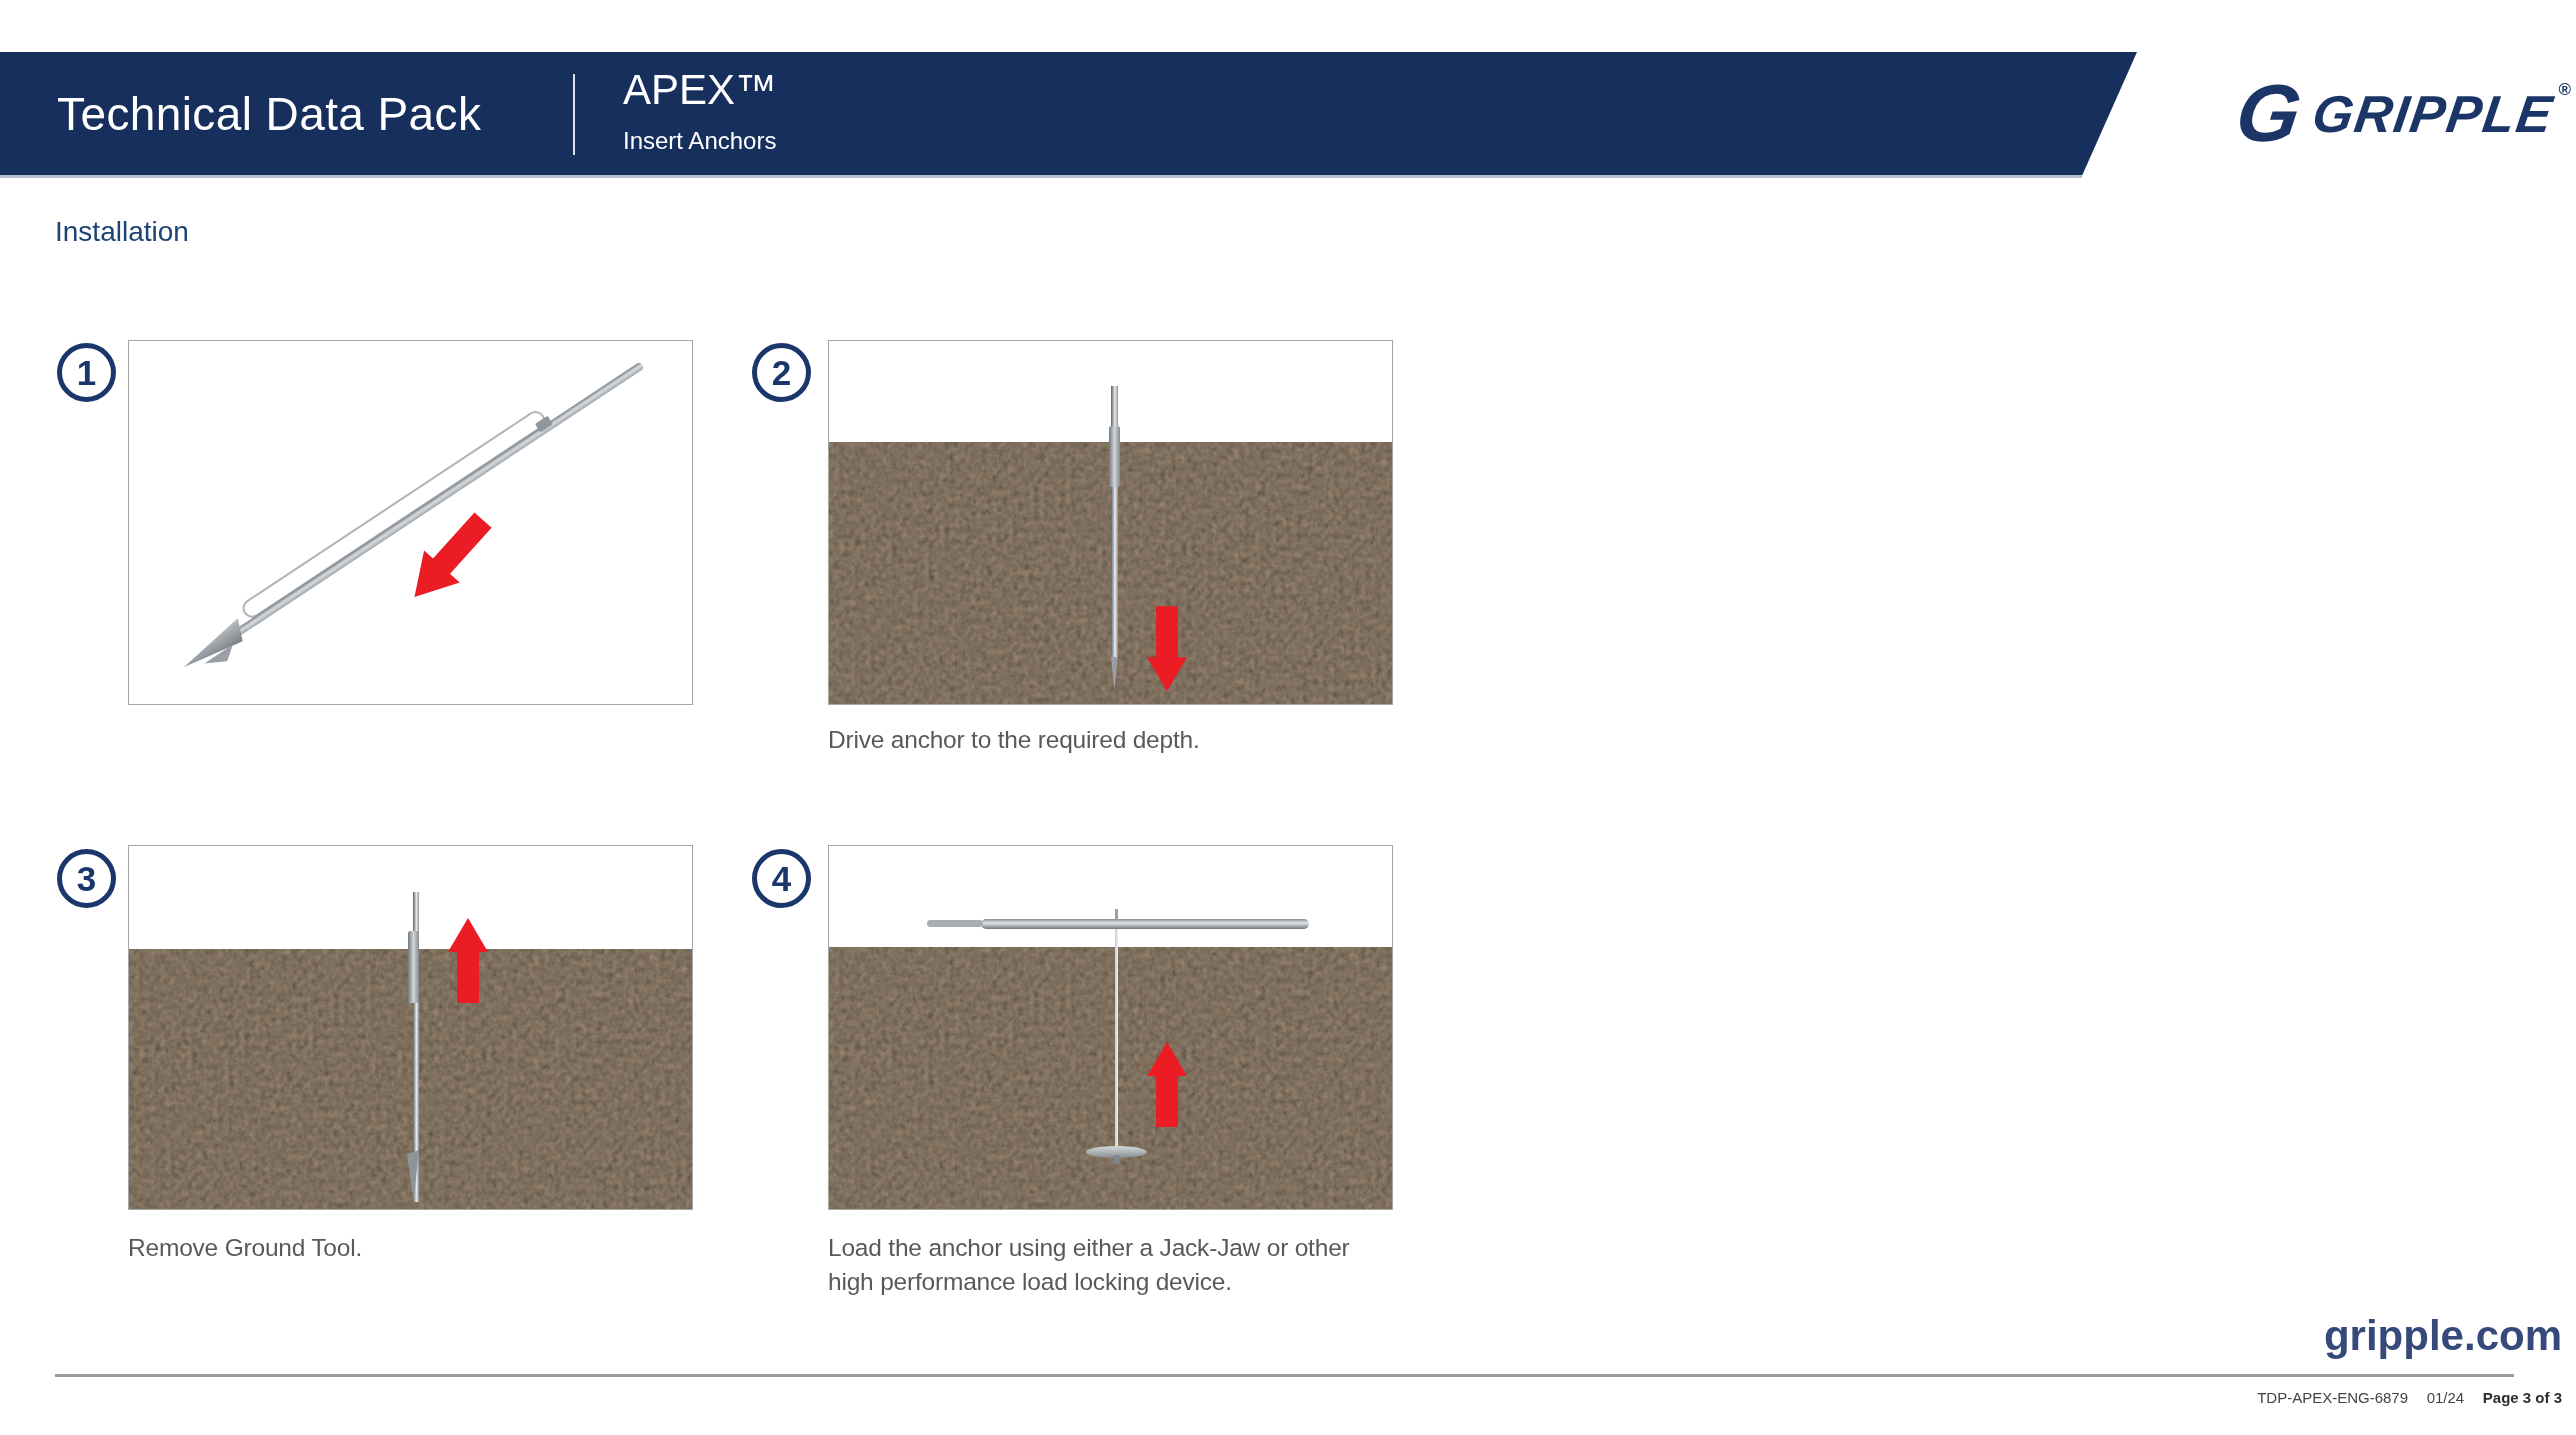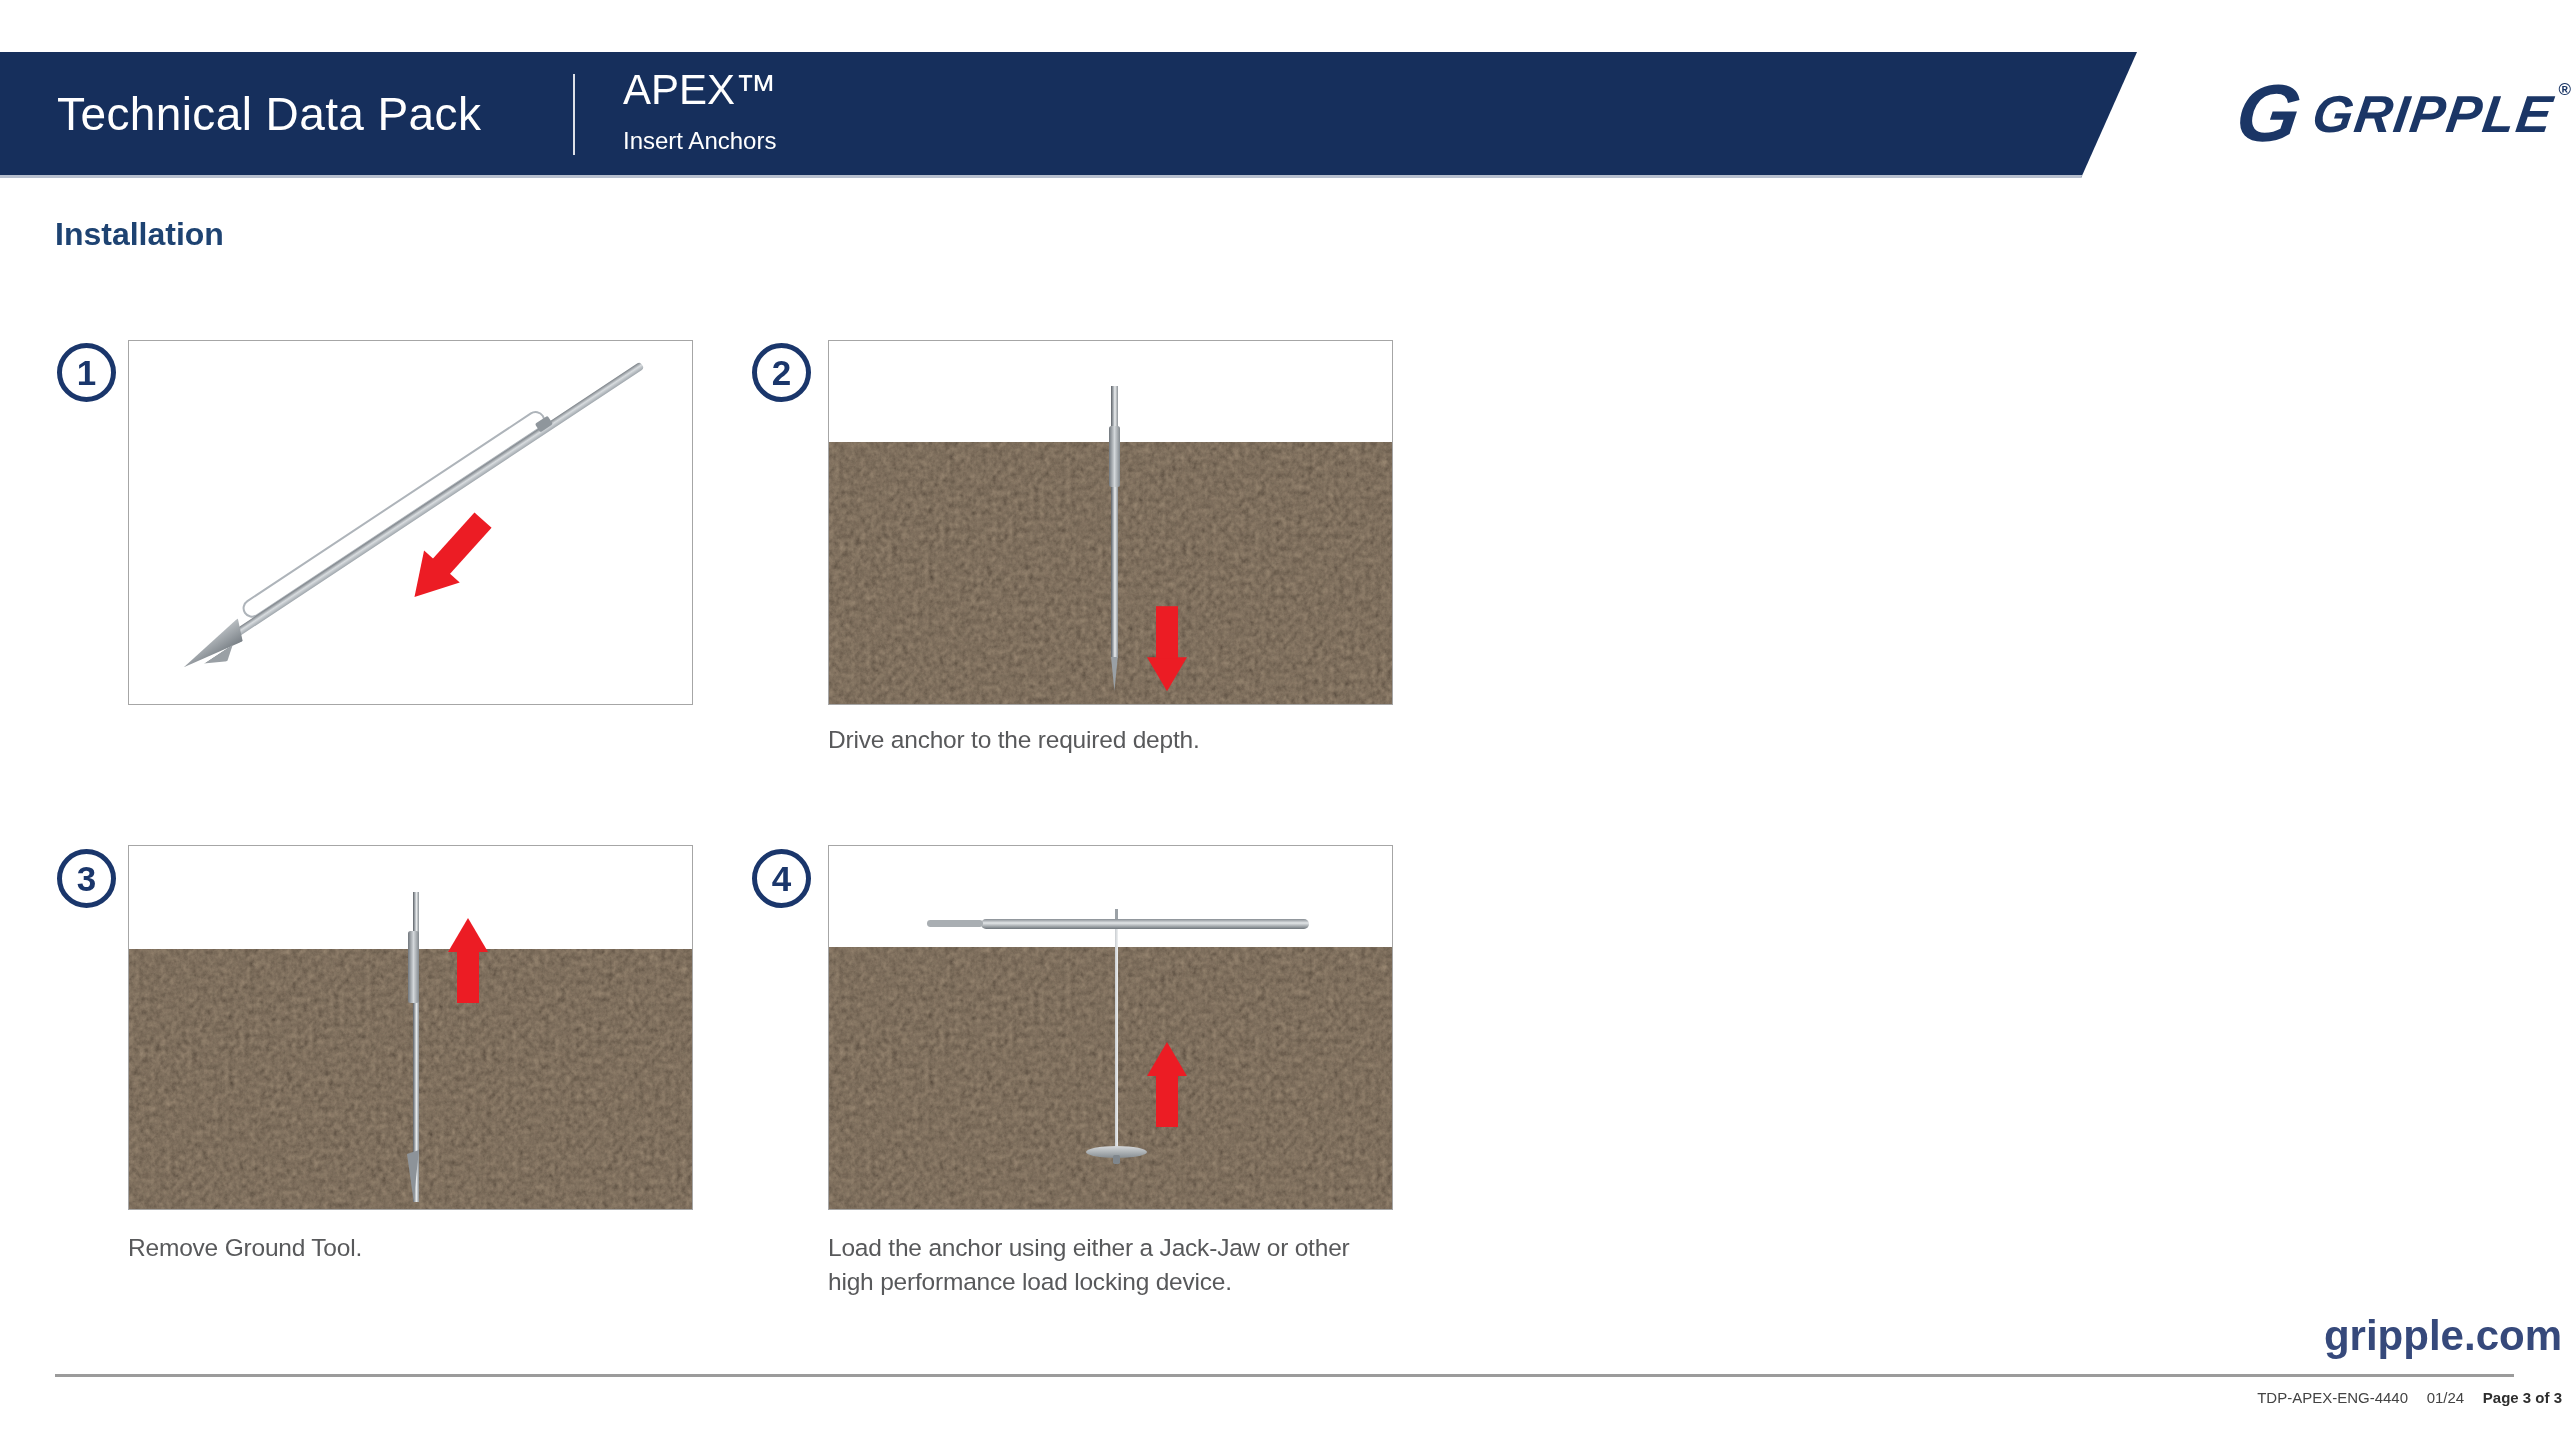--- a/index.html
+++ b/index.html
@@ -14,21 +14,21 @@
              font-weight:400;letter-spacing:0.4px;}
   .hdr-divider{position:absolute;left:573px;top:74px;width:1.7px;height:81px;background:rgba(255,255,255,.85);}
   .product-name{position:absolute;left:623px;top:66px;font-size:42px;color:#ffffff;font-weight:400;}
   .product-sub{position:absolute;left:623px;top:127px;font-size:24px;color:#ffffff;font-weight:400;}
   .logo{position:absolute;right:53px;top:52px;height:123px;display:flex;align-items:center;color:#1b3666;}
   .logo-mark{font-size:81px;font-weight:700;font-style:italic;transform:skewX(-8deg);line-height:1;margin-right:13.5px;}
   .logo-name{font-size:52px;font-weight:700;font-style:italic;transform:skewX(-8deg);letter-spacing:1.7px;line-height:1;}
   .logo-reg{font-size:17px;font-weight:700;vertical-align:super;margin-left:5px;position:relative;top:-24px;}
 
   
-  .section-title{position:absolute;left:55px;top:216px;font-size:32px;color:#1e4372;font-weight:700;text-align:right;}
+  .section-title{position:absolute;left:55px;top:216px;font-size:28px;color:#1e4372;font-weight:400;text-align:right;}
 
   
   .num-circle{position:absolute;width:49px;height:49px;border:5px solid #1a366b;border-radius:50%;
               display:flex;align-items:center;justify-content:center;background:#ffffff;}
   .num-circle span{font-size:35px;font-weight:700;color:#1a366b;}
   .imgbox{position:absolute;background:#ffffff;border:1.7px solid #a6a6a6;overflow:hidden;}
   .soil{position:absolute;left:0;right:0;bottom:0;z-index:1;}
   .soil svg{display:block;width:100%;height:100%;}
   .caption{position:absolute;font-size:24.5px;line-height:34px;color:#58595b;letter-spacing:-0.2px;}
 
@@ -157,19 +157,19 @@
     <div class="arrow" style="left:318px;top:196px;">
       <div class="head"></div>
       <div class="shaft"></div>
     </div>
   </div>
   <div class="caption" style="left:828px;top:1231px;width:541px;">Load the anchor using either a Jack-Jaw or other high performance load locking device.</div>
 
   <a class="site" href="#">gripple.com</a>
   <div class="rule"></div>
   <div class="docinfo">
-    <span>TDP-APEX-ENG-4440</span>
+    <span>TDP-APEX-ENG-6879</span>
     <span>01/24</span>
     <span class="bold">Page 3 of 3</span>
   </div>
 
 </div>
 
 
 </body></html>

